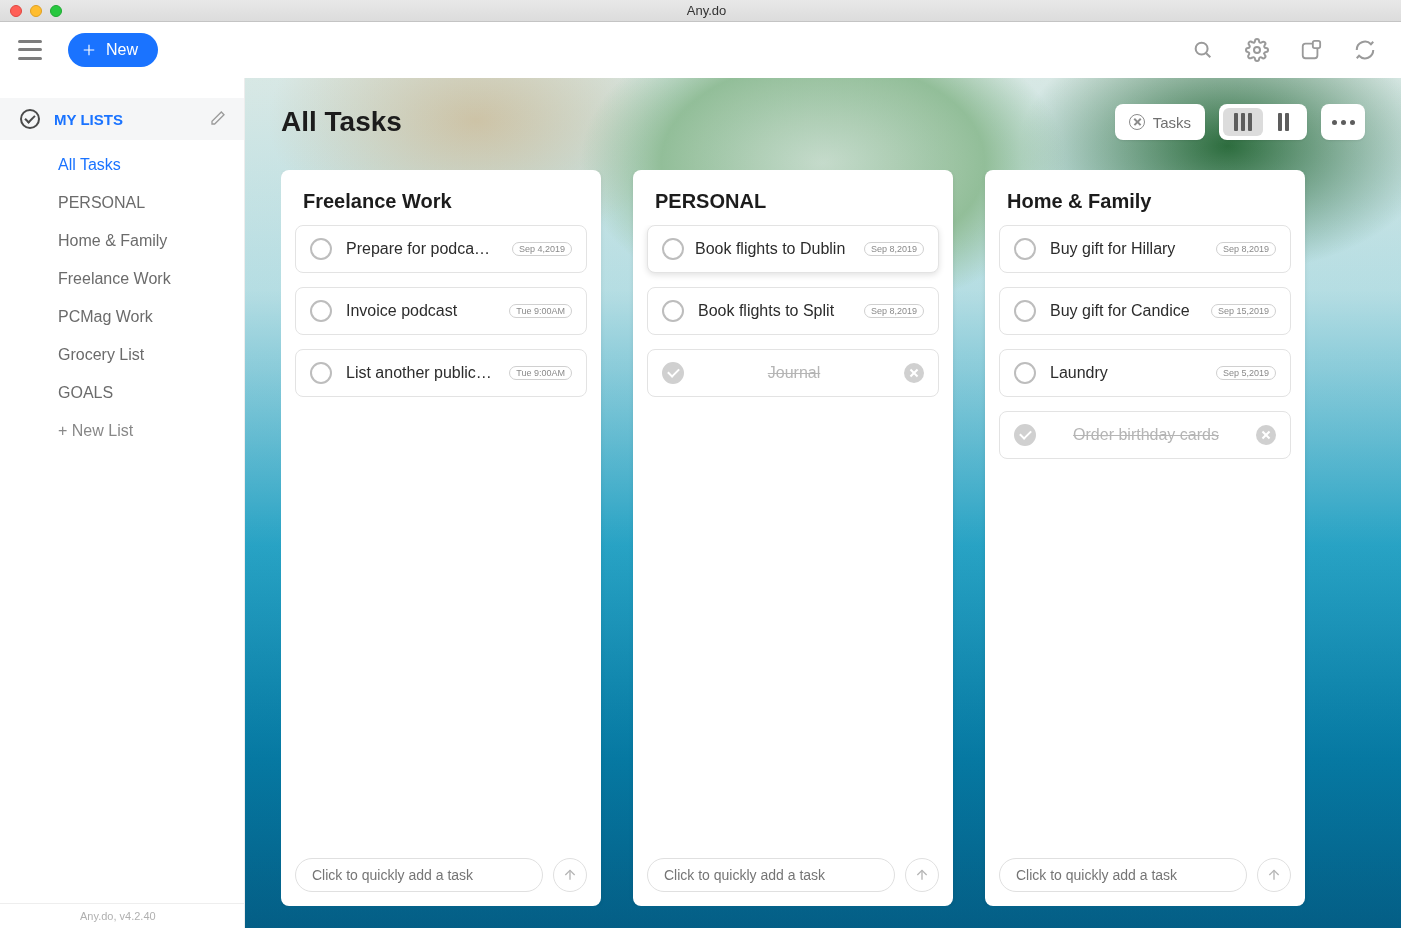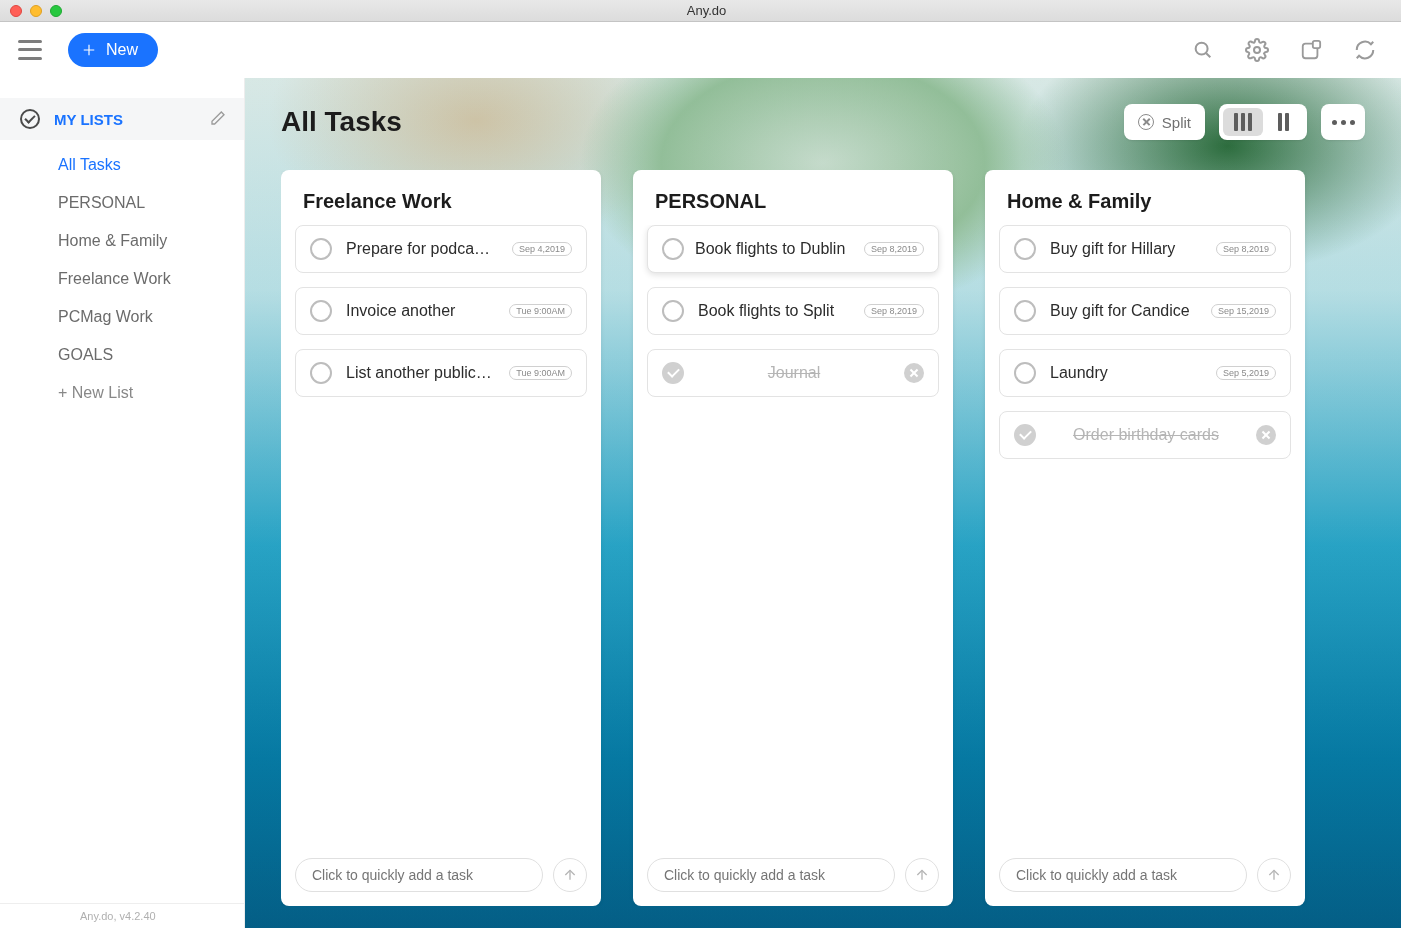--- a/index.html
+++ b/index.html
@@ -290,33 +290,34 @@
                 <path d="M17 3l4 4L7 21H3v-4z"></path>
               </svg>
           </span>
         </div>
         <div class="list-items" id="sidebar-lists">
             <div class="list-item active">All Tasks</div>
             <div class="list-item">PERSONAL</div>
             <div class="list-item">Home &amp; Family</div>
             <div class="list-item">Freelance Work</div>
             <div class="list-item">PCMag Work</div>
+            <div class="list-item">Grocery List</div>
             <div class="list-item">GOALS</div>
             <div class="list-item new">+ New List</div>
           </div>
         <div class="footer">Any.do, v4.2.40</div>
       </div>
 
       <div class="board-wrap">
         <div class="board-header">
           <div class="board-title">All Tasks</div>
           <div class="spacer"></div>
           <button class="clear-btn">
             <span class="x-circle"></span>
-            <span>Split</span>
+            <span>Tasks</span>
           </button>
           <div class="view-toggle">
             <div class="seg active">
                 <div class="col3">
                   <span></span>
                   <span></span>
                   <span></span>
                 </div>
               </div>
             <div class="seg">
@@ -337,21 +338,21 @@
             <div class="column">
               <div class="col-header">Freelance Work</div>
               <div class="tasks">
                 <div class="task">
                   <span class="chk"></span>
                   <span class="label">Prepare for podcast i…</span>
                   <span class="pill">Sep 4,2019</span>
                 </div>
                 <div class="task">
                   <span class="chk"></span>
-                  <span class="label">Invoice another</span>
+                  <span class="label">Invoice podcast</span>
                   <span class="pill">Tue 9:00AM</span>
                 </div>
                 <div class="task">
                   <span class="chk"></span>
                   <span class="label">List another public…</span>
                   <span class="pill">Tue 9:00AM</span>
                 </div>
               </div>
               <div class="col-foot">
                 <input class="quick-add" placeholder="Click to quickly add a task" style="">

